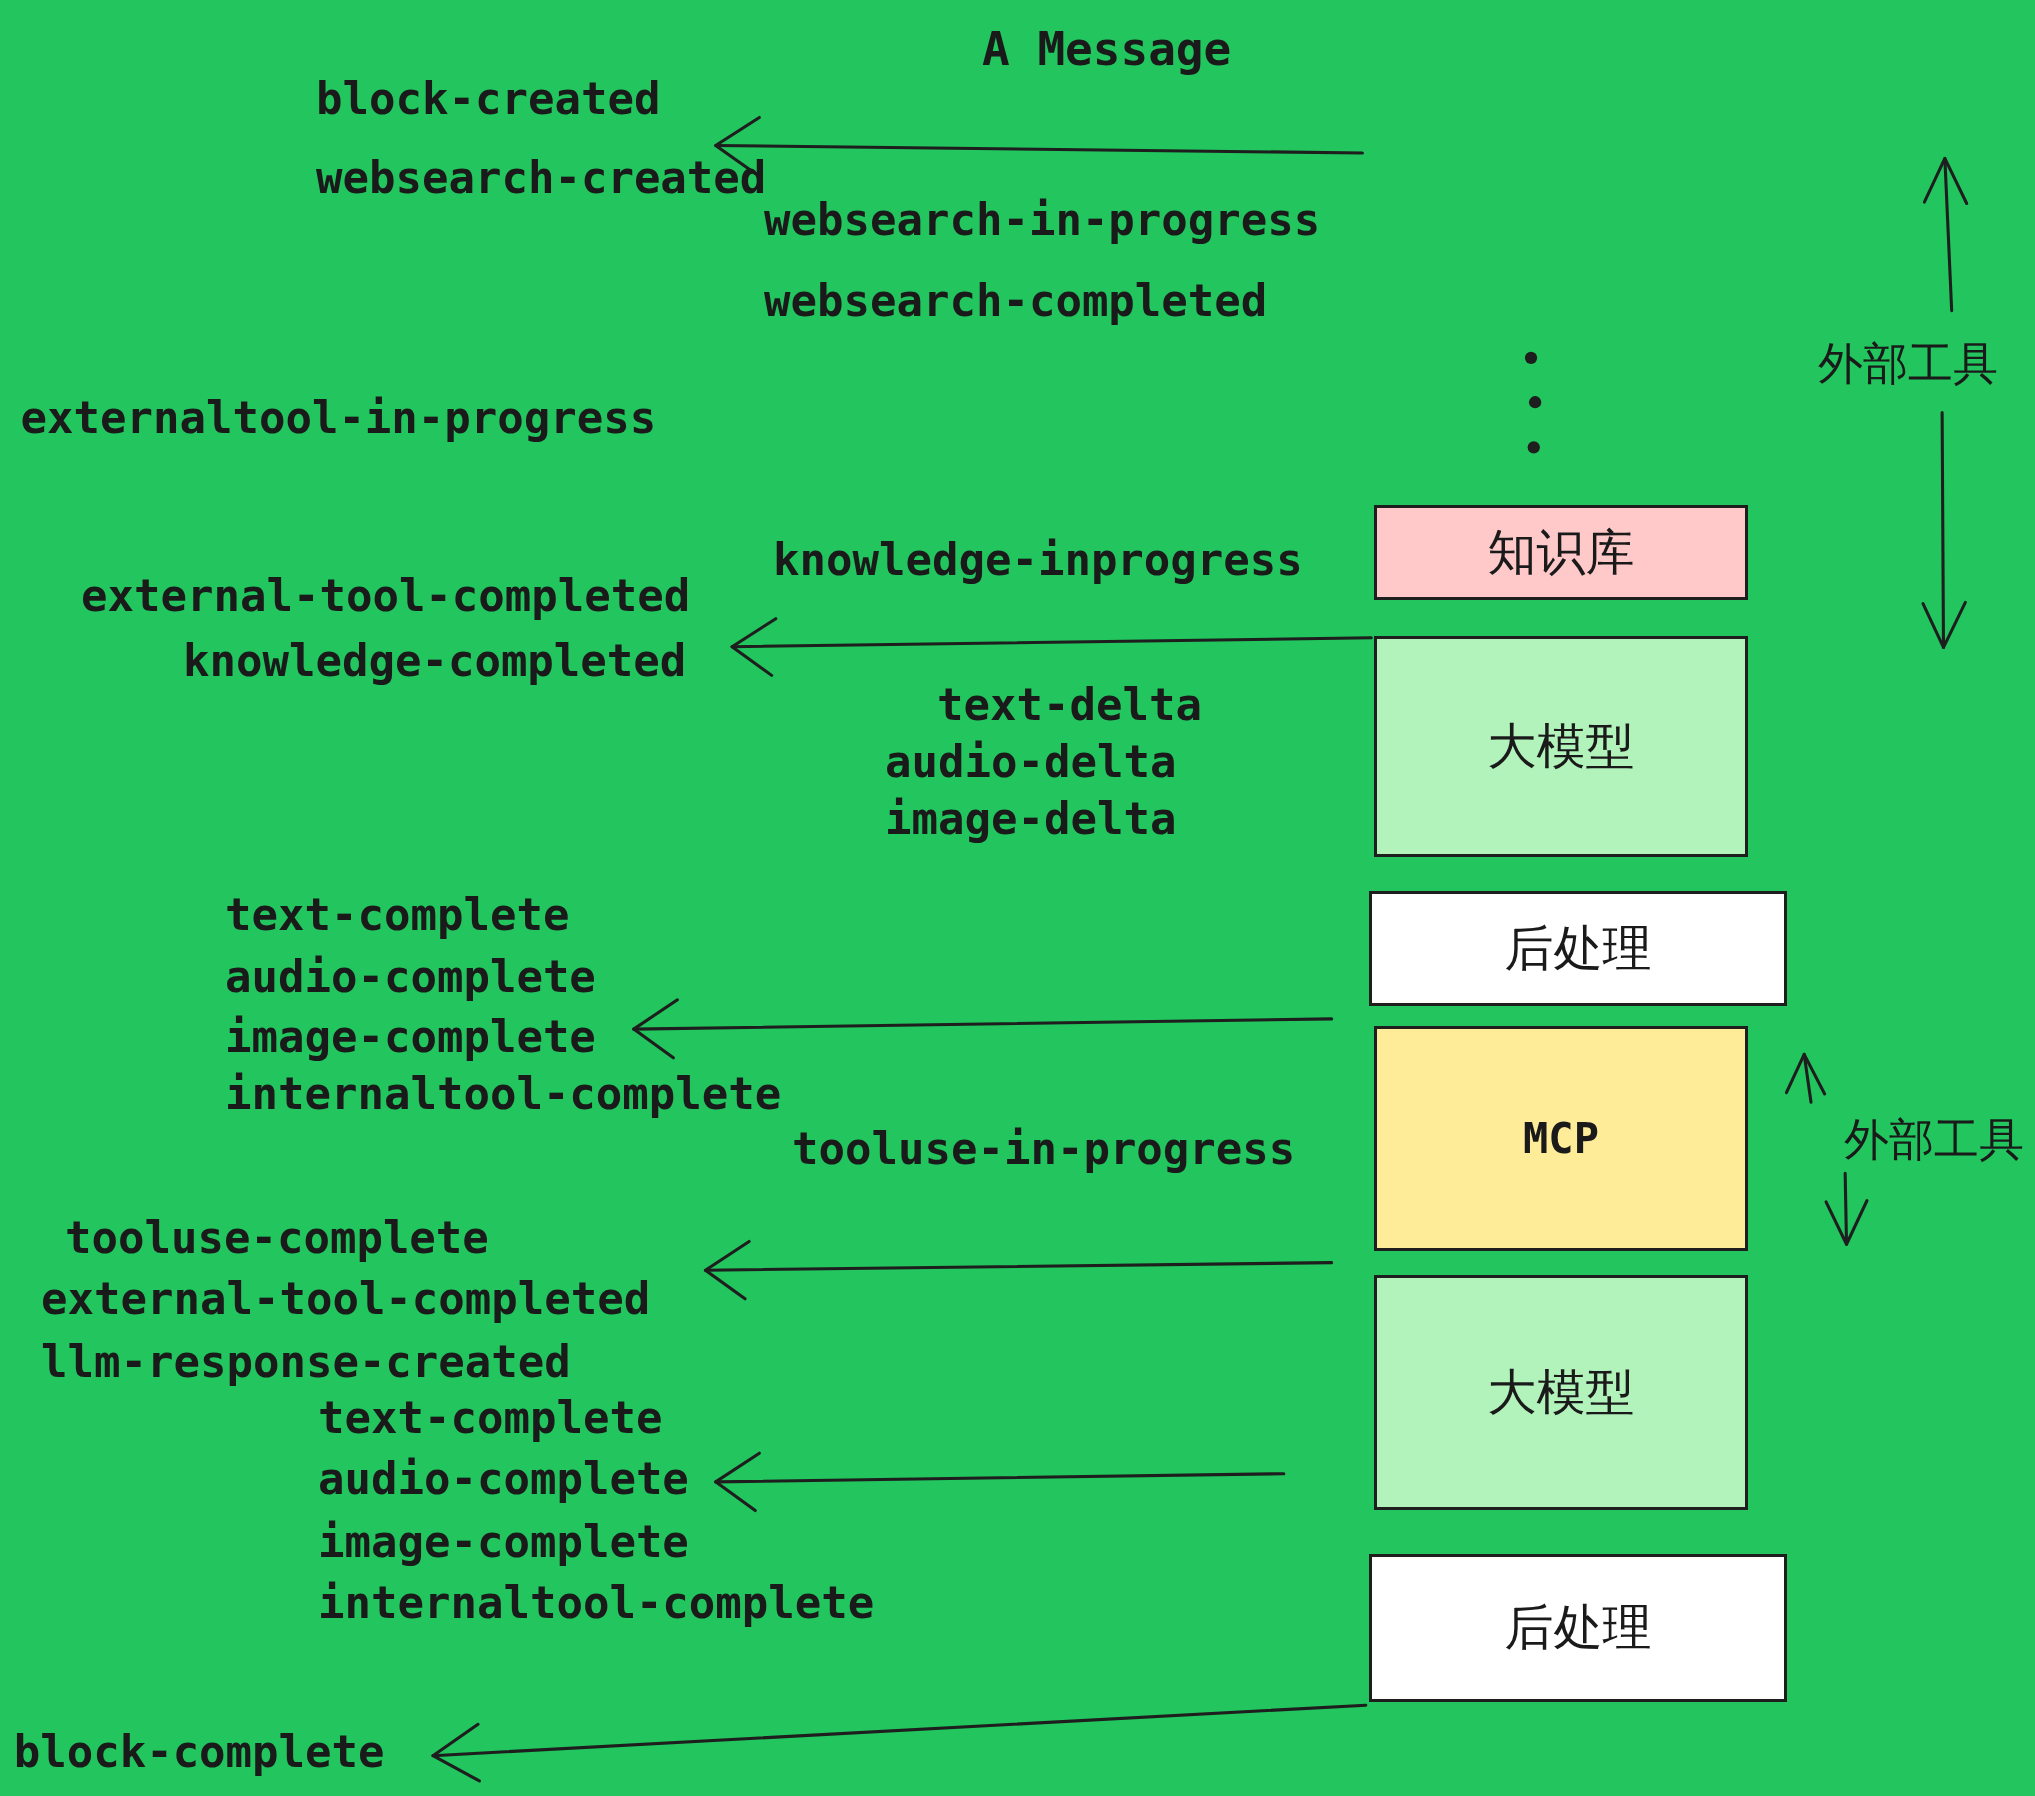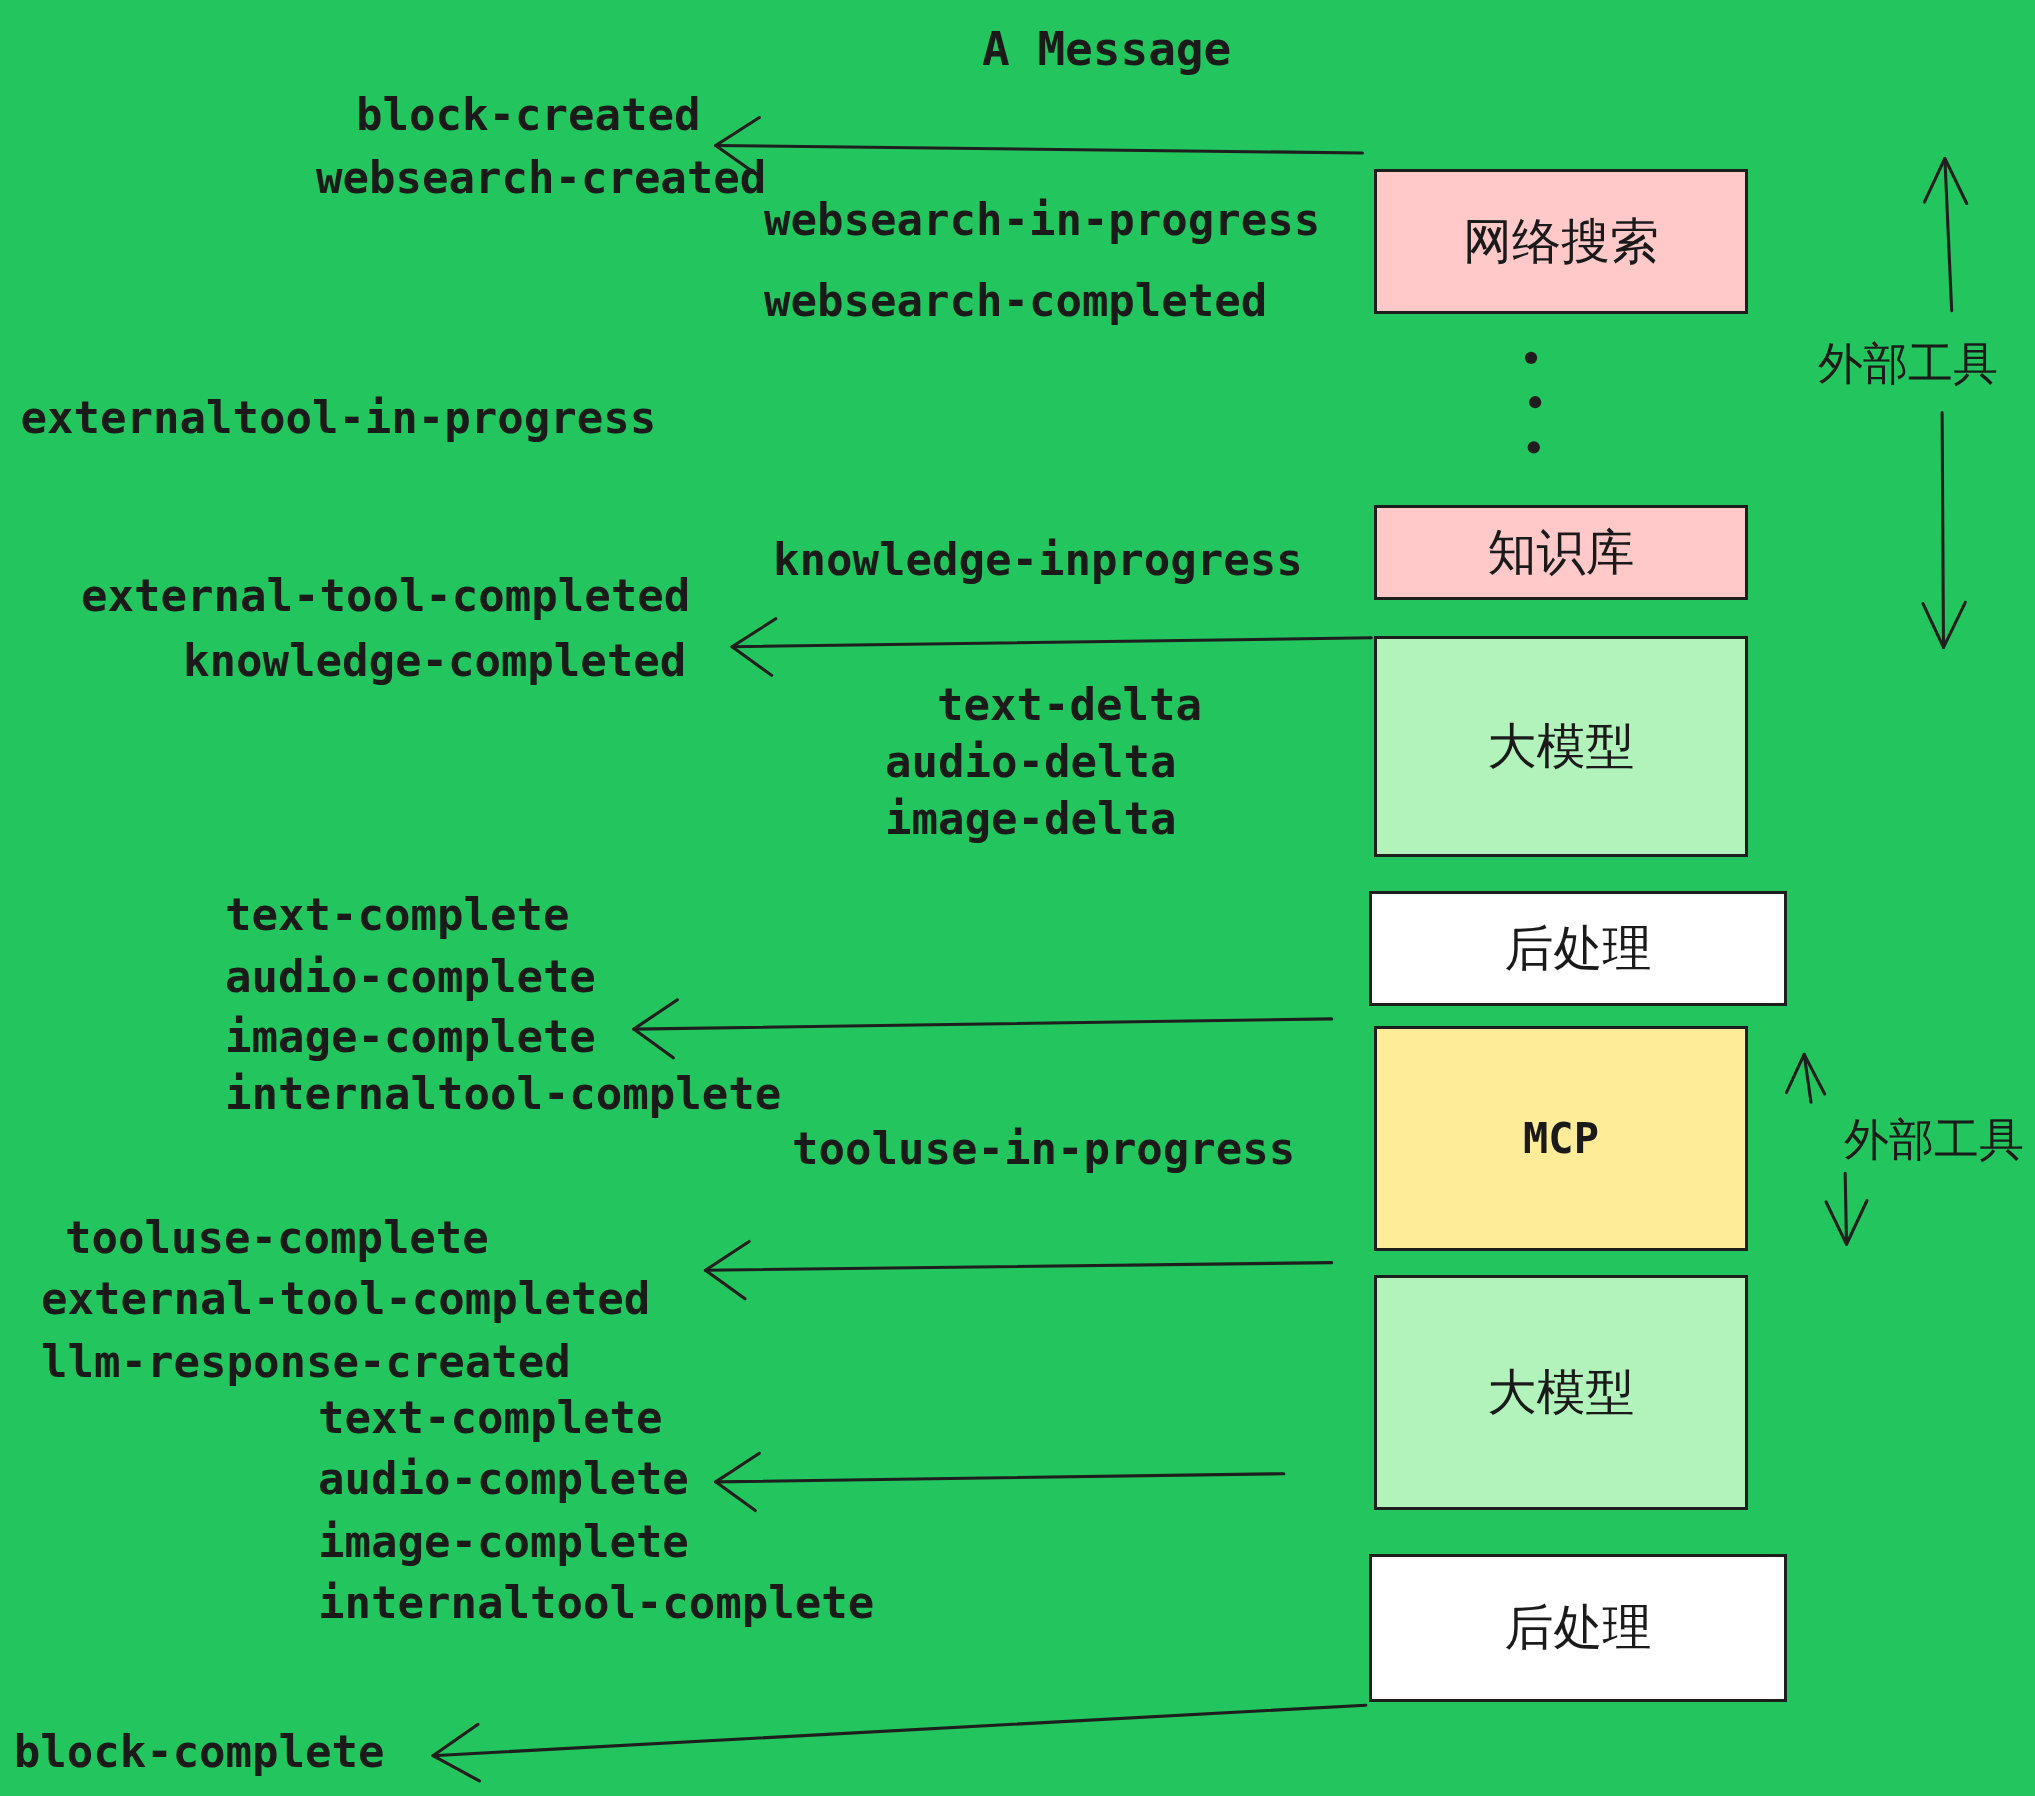--- a/index.html
+++ b/index.html
@@ -123,21 +123,21 @@
       <polyline class="stroke" points="2616,1600 2642,1544 2672,1602"></polyline>
     </g>
     <g>
       <line class="stroke" x1="2702" y1="1718" x2="2704" y2="1822"></line>
       <polyline class="stroke" points="2674,1760 2704,1822 2734,1758"></polyline>
     </g>
   </svg>
 
   <div class="title" style="left:982px;top:22px;">A Message</div>
 
-  <div class="ev" style="left:316px;top:93px;margin-left:40px;">block-created</div>
+  <div class="ev" style="left:316px;top:77px;">block-created</div>
   <div class="ev" style="left:316px;top:156px;">websearch-created</div>
   <div class="ev" style="left:764px;top:198px;">websearch-in-progress</div>
   <div class="ev" style="left:764px;top:279px;">websearch-completed</div>
   <div class="ev" style="left:20.5px;top:396px;">externaltool-in-progress</div>
   <div class="ev" style="left:773px;top:538px;">knowledge-inprogress</div>
   <div class="ev" style="left:81px;top:574px;">external-tool-completed</div>
   <div class="ev" style="left:183px;top:639px;">knowledge-completed</div>
   <div class="ev" style="left:937px;top:683px;">text-delta</div>
   <div class="ev" style="left:885px;top:740px;">audio-delta</div>
   <div class="ev" style="left:885px;top:797px;">image-delta</div>
@@ -148,23 +148,20 @@
   <div class="ev" style="left:792px;top:1127px;">tooluse-in-progress</div>
   <div class="ev" style="left:41px;top:1216px;margin-left:24px;">tooluse-complete</div>
   <div class="ev" style="left:41px;top:1277px;">external-tool-completed</div>
   <div class="ev" style="left:41px;top:1340px;">llm-response-created</div>
   <div class="ev" style="left:318px;top:1396px;">text-complete</div>
   <div class="ev" style="left:318px;top:1457px;">audio-complete</div>
   <div class="ev" style="left:318px;top:1520px;">image-complete</div>
   <div class="ev" style="left:318px;top:1581px;">internaltool-complete</div>
   <div class="ev" style="left:13.7px;top:1730px;">block-complete</div>
 
-  <div class="box" style="left: 1374px; top: 169px; width: 374px; height: 145px; background: rgb(255, 201, 201);">
-    <span class="lbl">网络搜索</span>
-  </div>
   <div class="box" style="left: 1374px; top: 505px; width: 374px; height: 95px; background: rgb(255, 201, 201);">
     <span class="lbl">知识库</span>
   </div>
   <div class="box" style="left: 1374px; top: 636px; width: 374px; height: 221px; background: rgb(178, 242, 187);">
     <span class="lbl">大模型</span>
   </div>
   <div class="box" style="left: 1369px; top: 891px; width: 418px; height: 115px; background: rgb(255, 255, 255);">
     <span class="lbl">后处理</span>
   </div>
   <div class="box" style="left: 1374px; top: 1026px; width: 374px; height: 225px; background: rgb(255, 236, 153);">

